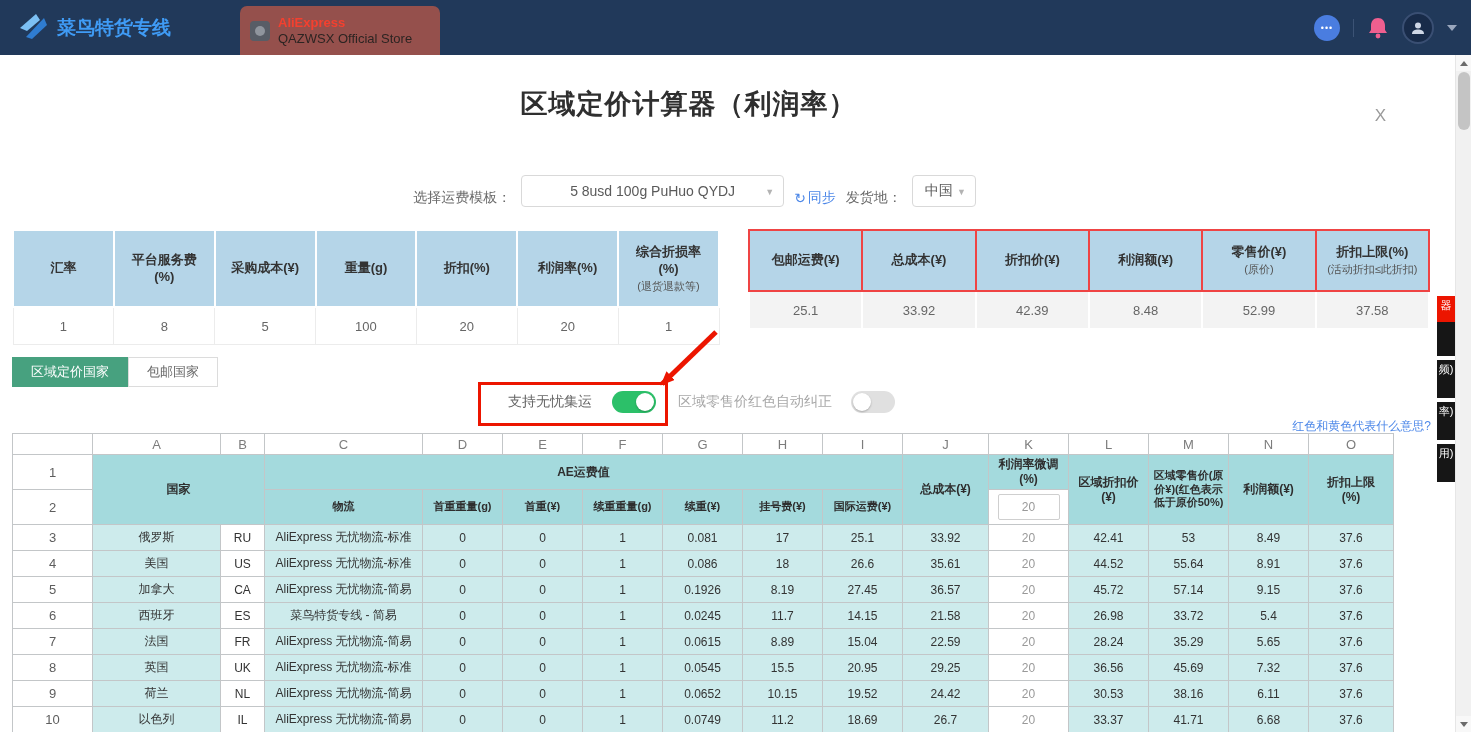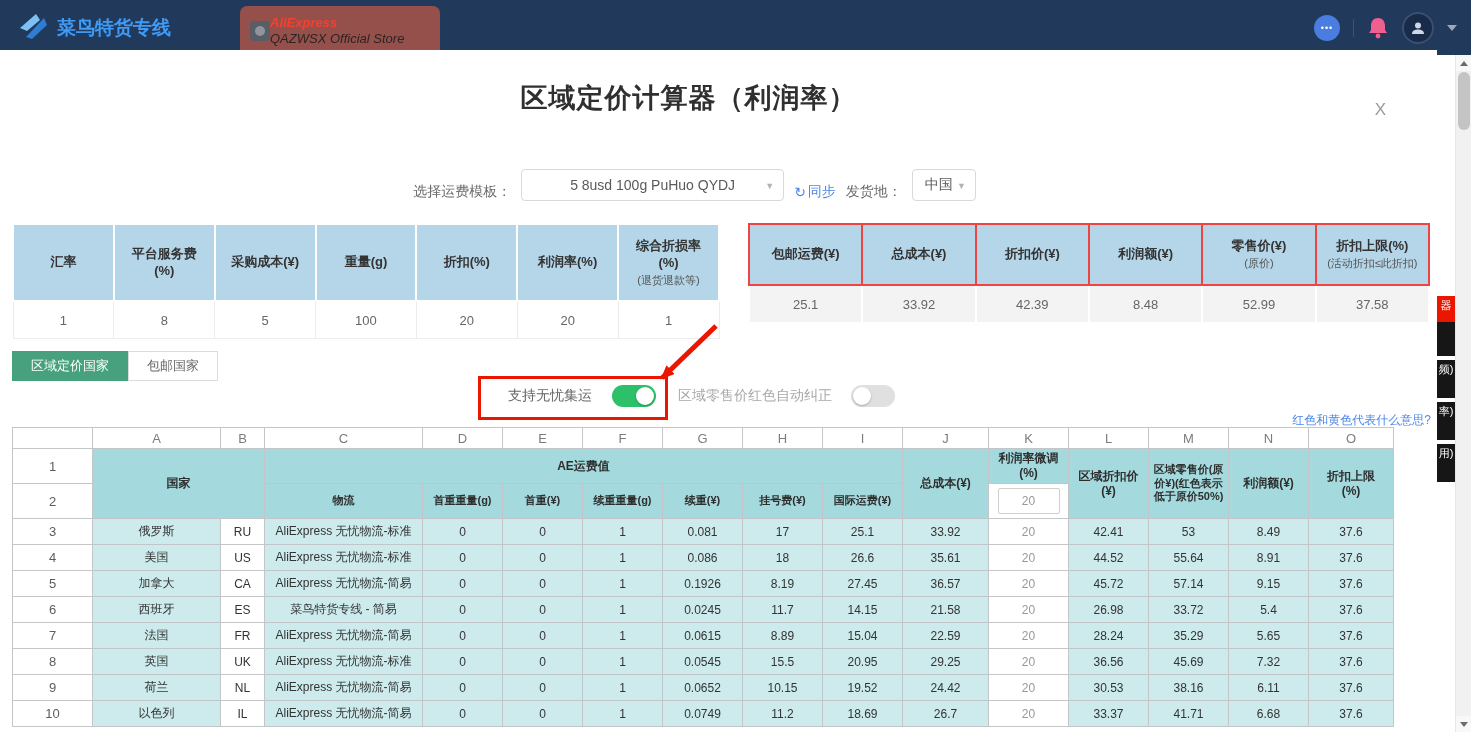--- a/index.html
+++ b/index.html
@@ -5,37 +5,37 @@
   html,body{margin:0;padding:0;background:#fff;}
   .page{position:relative;width:1471px;height:732px;overflow:hidden;background:#fff;
         font-family:"Liberation Sans","DejaVu Sans",sans-serif;color:#333;}
 
   
   .topbar{position:absolute;left:0;top:0;width:1471px;height:55px;background:var(--topbar-navy,#21395A);
           display:flex;align-items:center;}
   .brand{display:flex;align-items:center;gap:9px;margin-left:18px;cursor:pointer;}
   .brand-text{color:var(--brand-blue,#3F9BF5);font-size:19px;font-weight:bold;white-space:nowrap;}
   .store-tab{position:absolute;left:240px;top:6px;width:200px;height:49px;background:var(--store-tab-red,#95504C);
-             border-radius:7px 7px 0 0;display:flex;align-items:center;gap:0;padding:0 10px;box-sizing:border-box;cursor:pointer;overflow:hidden;font-style:italic;}
+             border-radius:7px 7px 0 0;display:flex;align-items:center;gap:8px;padding:0 10px;box-sizing:border-box;cursor:pointer;overflow:hidden;}
   .tab-favicon{width:20px;height:20px;border-radius:4px;background:#585d66;position:relative;flex:none;}
   .tab-favicon::after{content:"";position:absolute;inset:5px;border-radius:50%;background:#90959d;}
   .tab-line1{color:var(--aliexpress-red,#F4402F);font-size:13px;font-weight:bold;line-height:16px;white-space:nowrap;}
   .tab-line2{color:#2c2422;font-size:13px;line-height:16px;white-space:nowrap;}
   .topbar-right{margin-left:auto;display:flex;align-items:center;gap:13px;margin-right:14px;}
   .chat-ic{width:26px;height:26px;border-radius:50%;background:#4a7de0;display:flex;align-items:center;justify-content:center;cursor:pointer;}
   .chat-dots{color:#fff;font-size:9px;letter-spacing:1px;}
   .tb-divider{width:1px;height:18px;background:#3c5375;}
   .bell{cursor:pointer;display:flex;align-items:center;}
   .avatar{width:28px;height:28px;border-radius:50%;background:#182b49;border:2px solid #3a4f73;
           display:flex;align-items:center;justify-content:center;cursor:pointer;}
   .av-caret{width:0;height:0;border-left:5px solid transparent;border-right:5px solid transparent;
             border-top:6px solid #9aa7bd;cursor:pointer;}
 
   
-  .modal{position:absolute;left:0;top:50px;width:1437px;height:677px;background:#fff;overflow:hidden;}
+  .modal{position:absolute;left:0;top:56px;width:1437px;height:677px;background:#fff;overflow:hidden;}
   .modal-title{position:absolute;left:0;right:60px;top:30px;margin:0;text-align:center;
                font-size:27px;font-weight:bold;color:#2f2f2f;letter-spacing:1px;}
   .modal-close{position:absolute;right:51px;top:50px;font-size:17px;color:#9a9a9a;cursor:pointer;}
 
   .toolbar{position:absolute;left:0;right:48px;top:119px;height:32px;display:flex;align-items:flex-end;justify-content:center;gap:10px;}
   .lbl{font-size:14px;color:#6a6a6a;white-space:nowrap;}
   .select{height:32px;border:1px solid #d9d9d9;border-radius:4px;background:#fff;box-sizing:border-box;
           display:flex;align-items:center;justify-content:center;position:relative;color:#5a5a5a;font-size:14px;cursor:pointer;}
   .template-select{width:263px;}
   .small-select{width:64px;padding-right:10px;}

